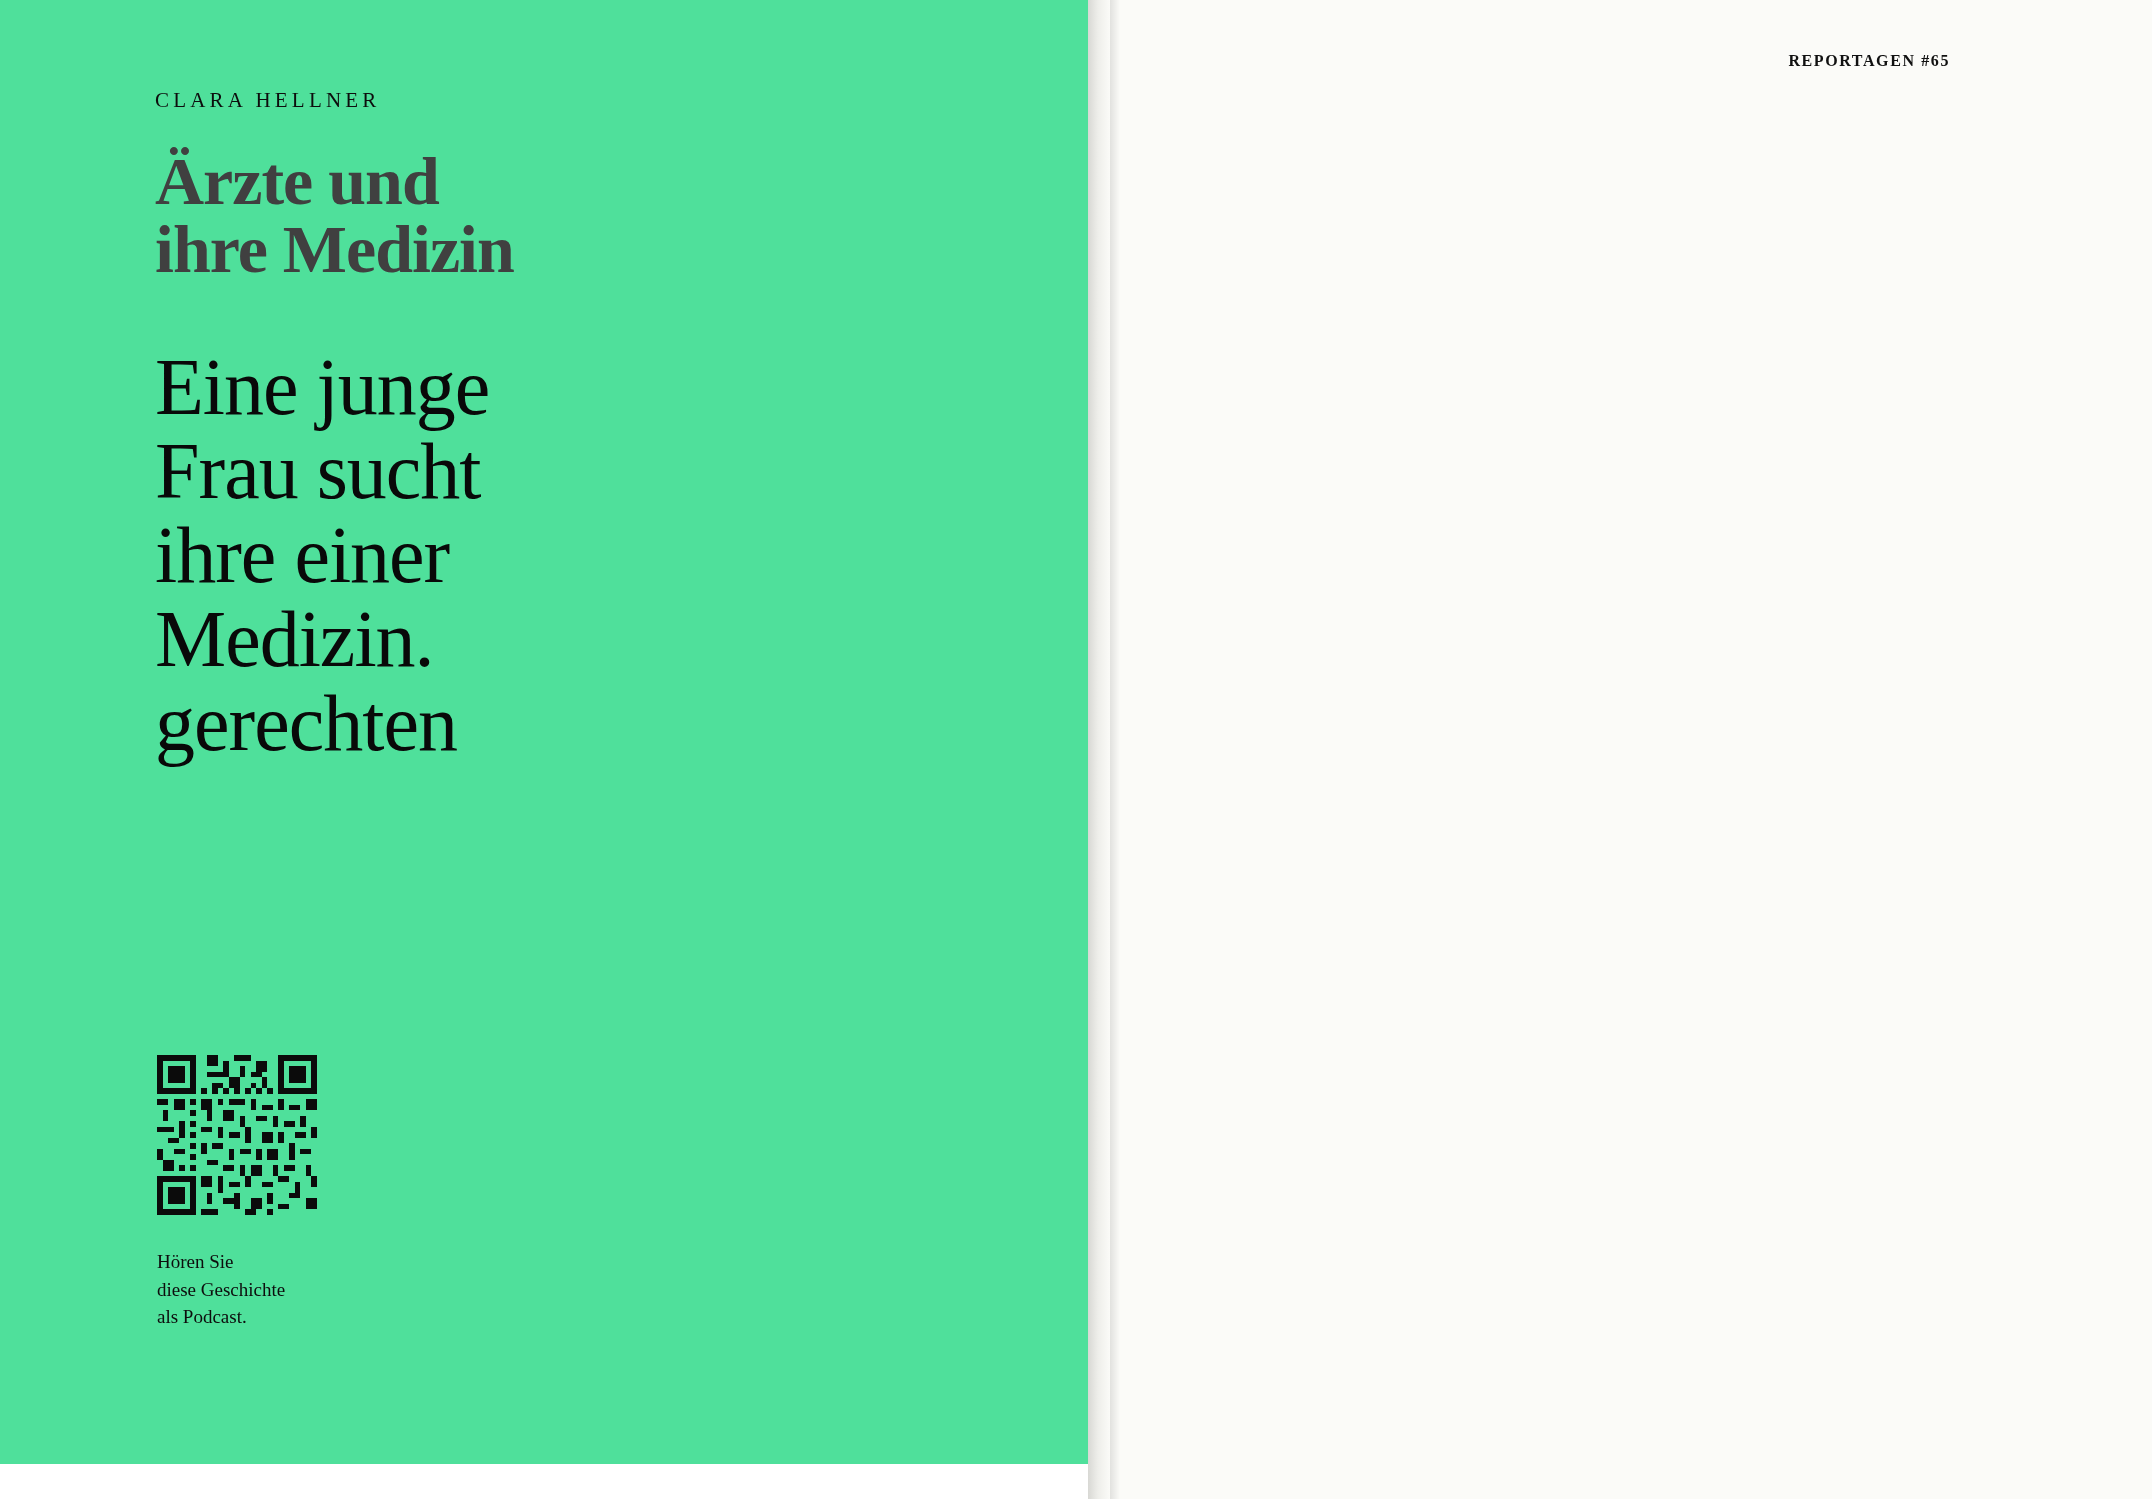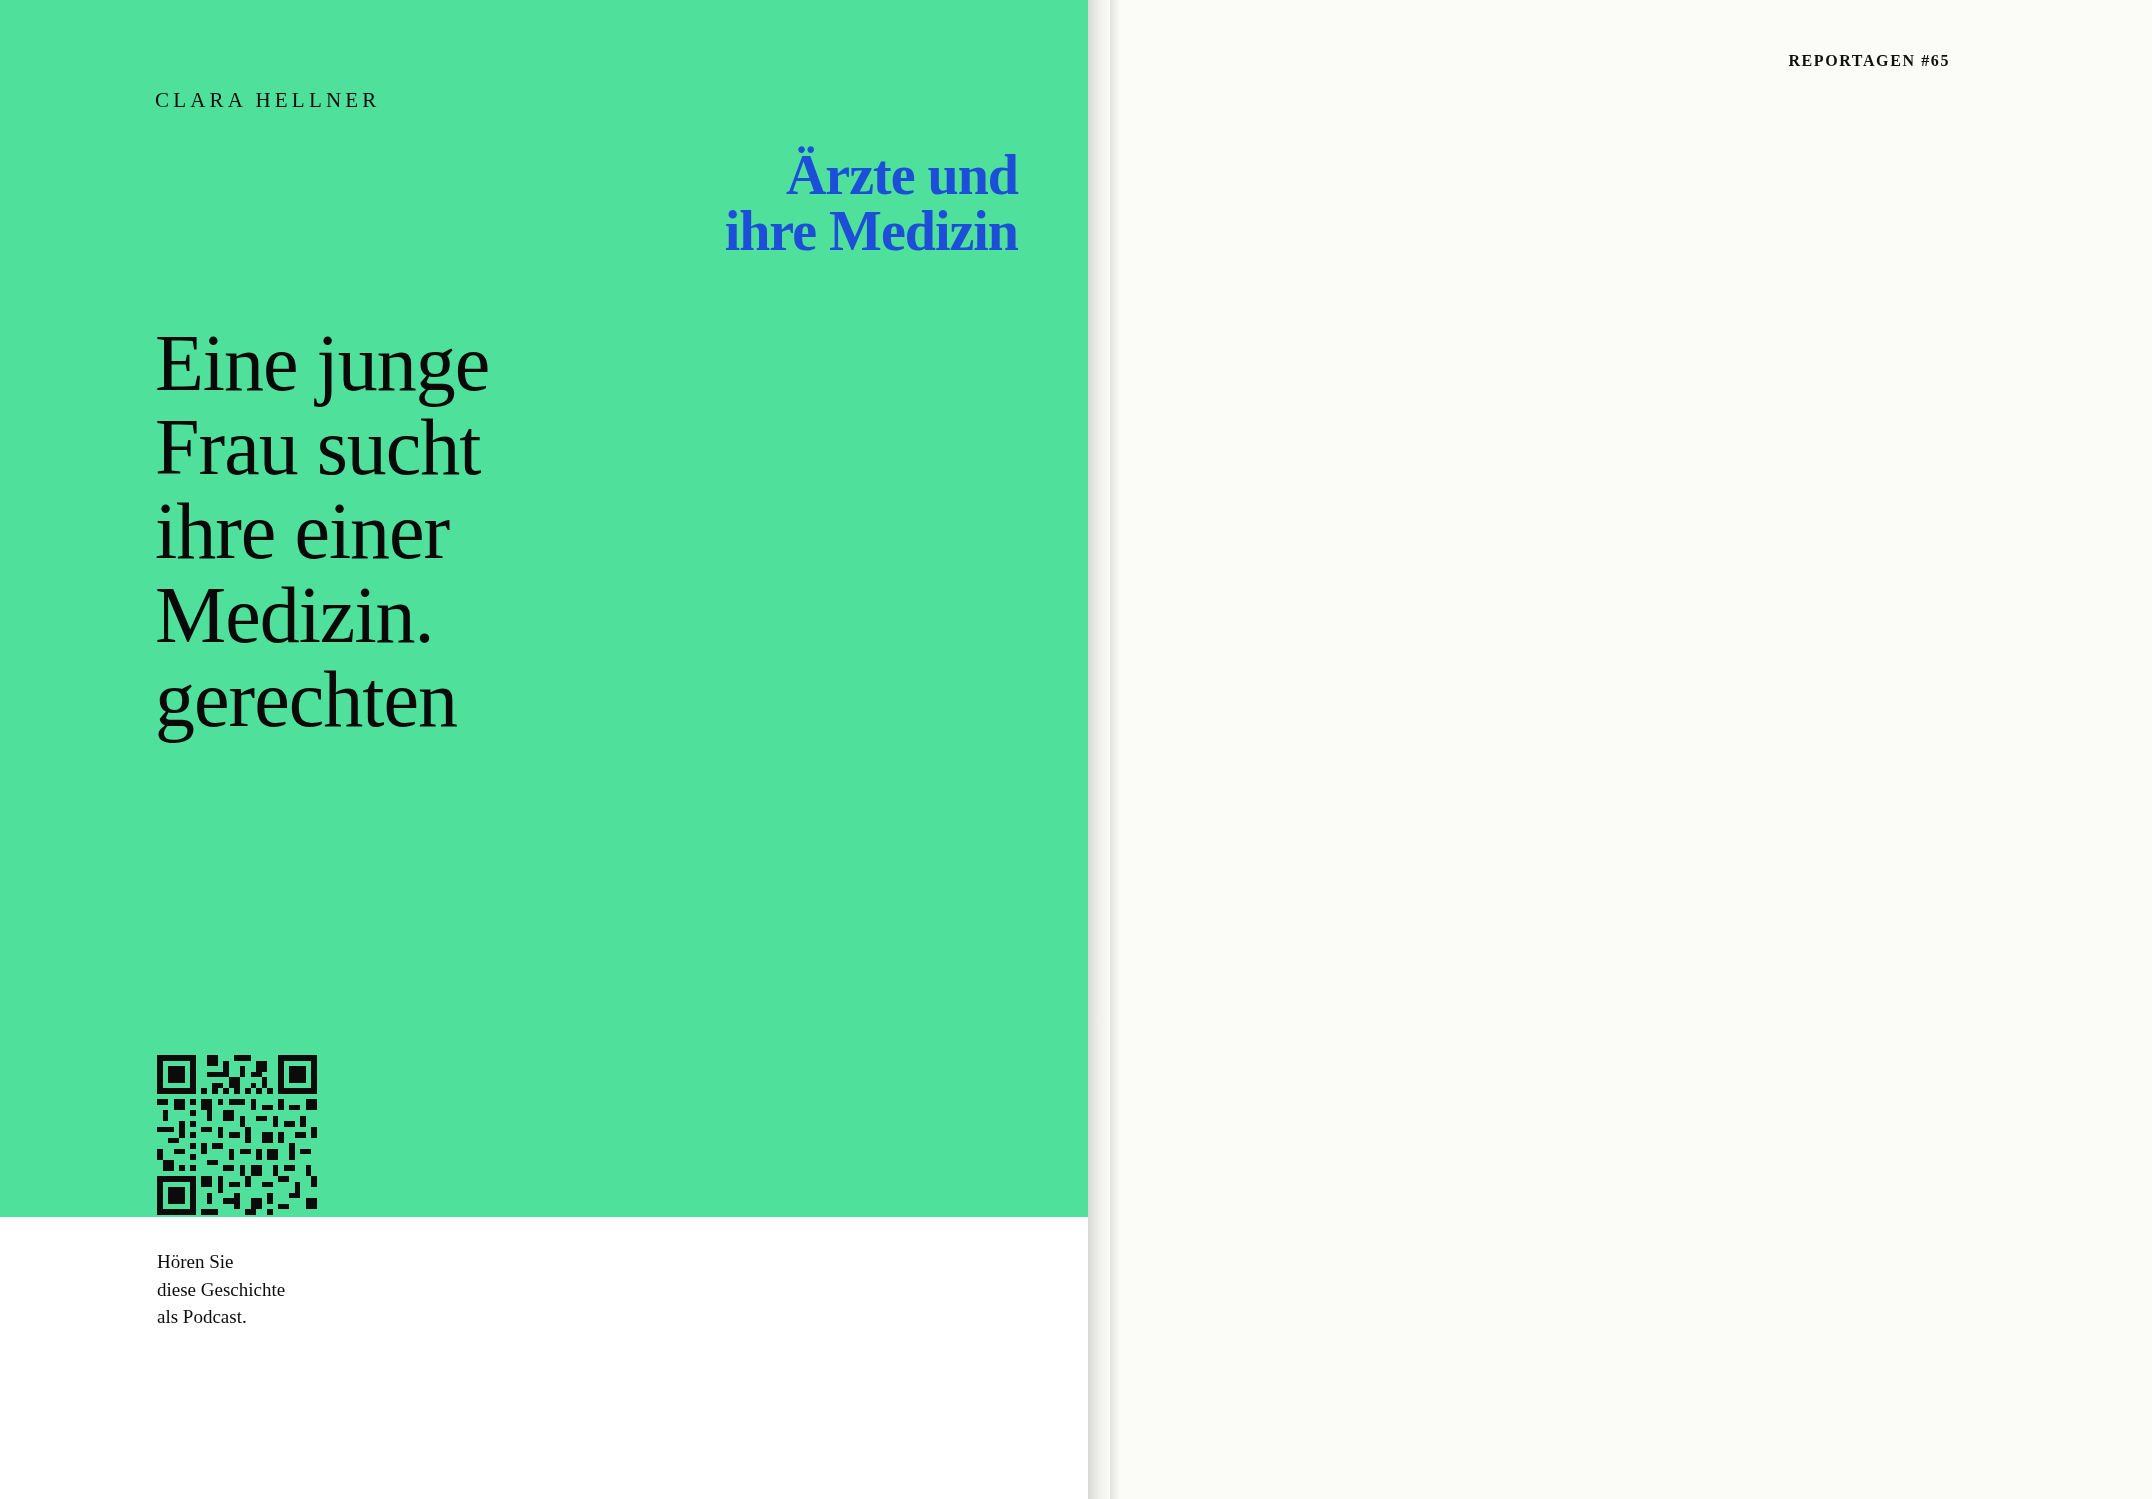--- a/index.html
+++ b/index.html
@@ -16,21 +16,21 @@
   .spread {
     display: flex;
     width: 2152px;
     height: 1499px;
     position: relative;
   }
 
   
   .page-left {
     width: 1088px;
-    height: 1217px;
+    height: 1464px;
     background: #4fe09b;
     position: relative;
     box-sizing: border-box;
     flex: 0 0 1088px;
   }
   .left-inner {
     position: absolute;
     left: 155px;
     top: 88px;
     right: 70px;
@@ -39,25 +39,24 @@
     font-family: "Liberation Serif", serif;
     font-size: 21px;
     letter-spacing: 4.2px;
     color: #0d0d0d;
     text-transform: uppercase;
     margin-bottom: 34px;
   }
   .title-block {
     font-family: "Liberation Serif", serif;
     font-weight: bold;
-    color: #1d4ed8;
-    font-size: 56px;
+    color: #404040;
+    font-size: 68px;
     line-height: 1.0;
     letter-spacing: -1px;
-    text-align: right;
   }
   .title-block .line {
     display: block;
     white-space: nowrap;
   }
   .subtitle-block {
     font-family: "Liberation Serif", serif;
     font-weight: normal;
     color: #090909;
     font-size: 80px;

